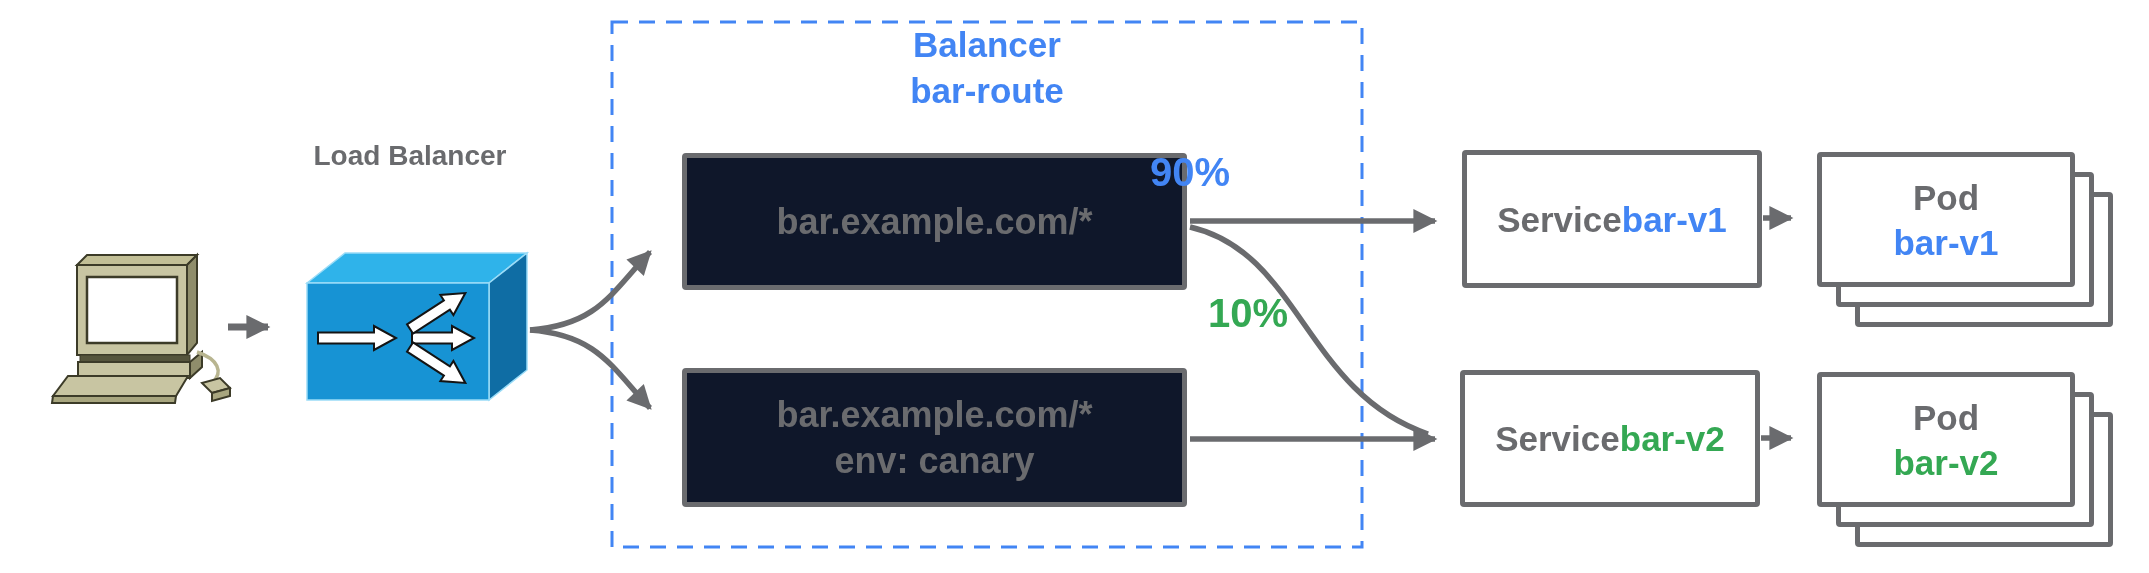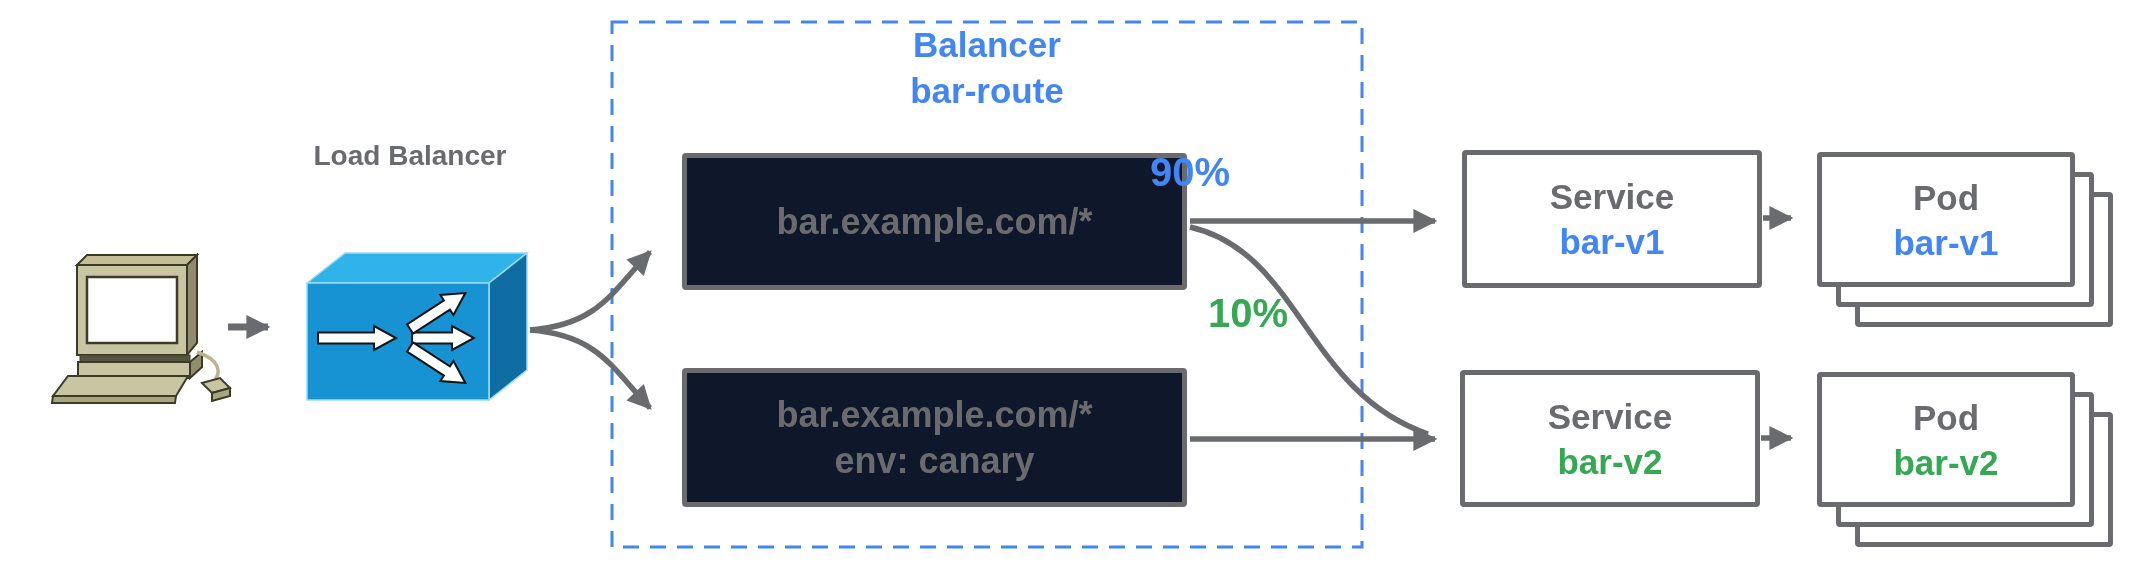--- a/index.html
+++ b/index.html
@@ -44,21 +44,21 @@
 
   .weight{font-size:40px;z-index:2;}
   .weight-90{left:1150px;top:150px;color:#4285f4;}
   .weight-10{left:1208px;top:291px;color:#34a853;}
 
   .svc-box{
     box-sizing:border-box;
     background:#ffffff;
     border:5px solid #6a6b6e;
     border-radius:4px;
-    display:flex;flex-direction:column;
+    display:flex;flex-direction:row;
     align-items:center;justify-content:center;
     font-size:35px;line-height:45px;color:#6a6b6e;
     text-align:center;
   }
   .svc-1{left:1462px;top:150px;width:300px;height:138px;}
   .svc-2{left:1460px;top:370px;width:300px;height:137px;}
 
   .pod-stack{width:300px;height:180px;z-index:2;}
   .pod-1{left:1817px;top:152px;}
   .pod-2{left:1817px;top:372px;}

